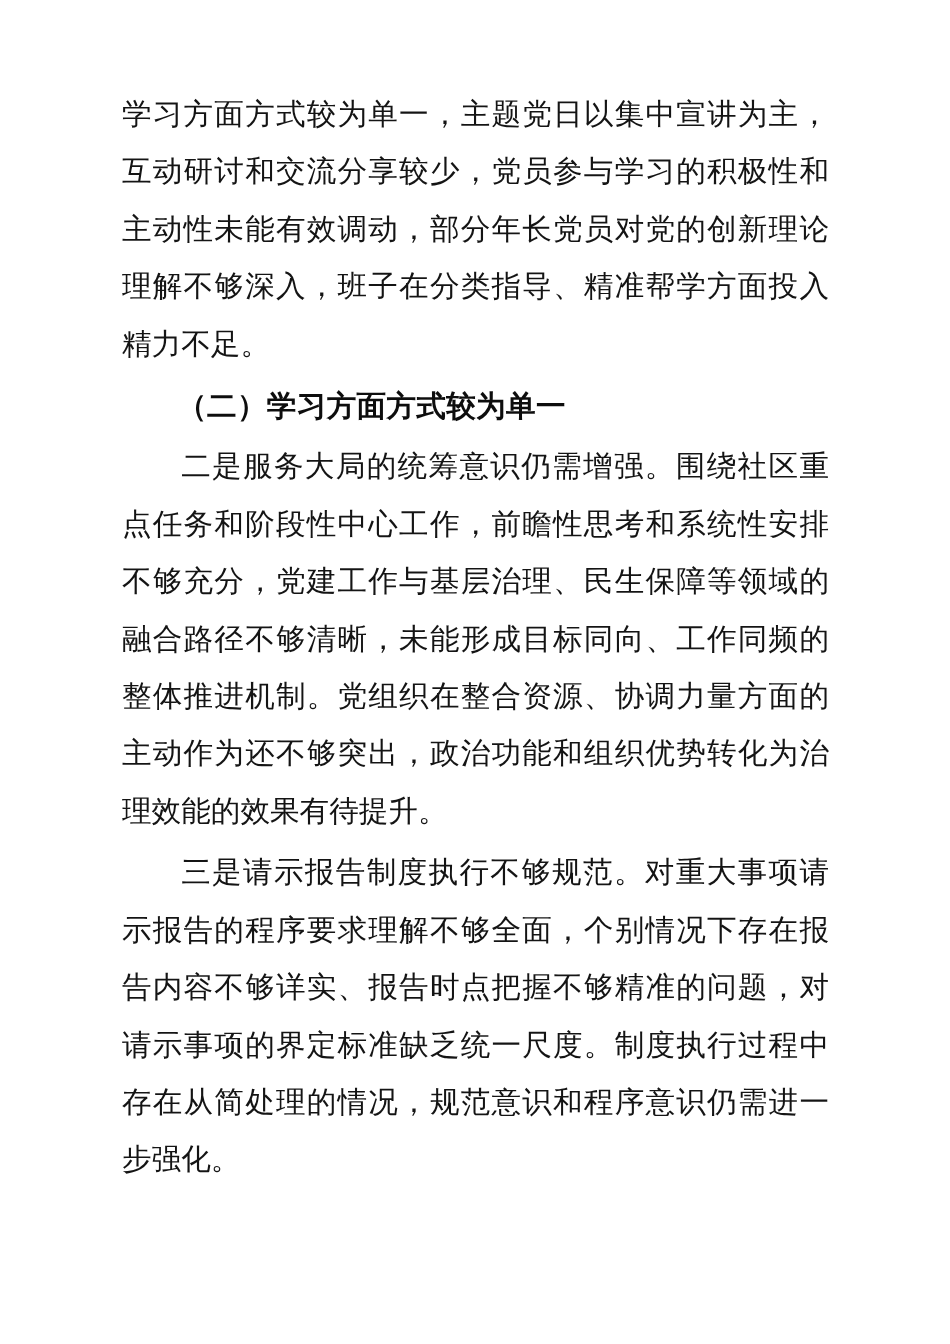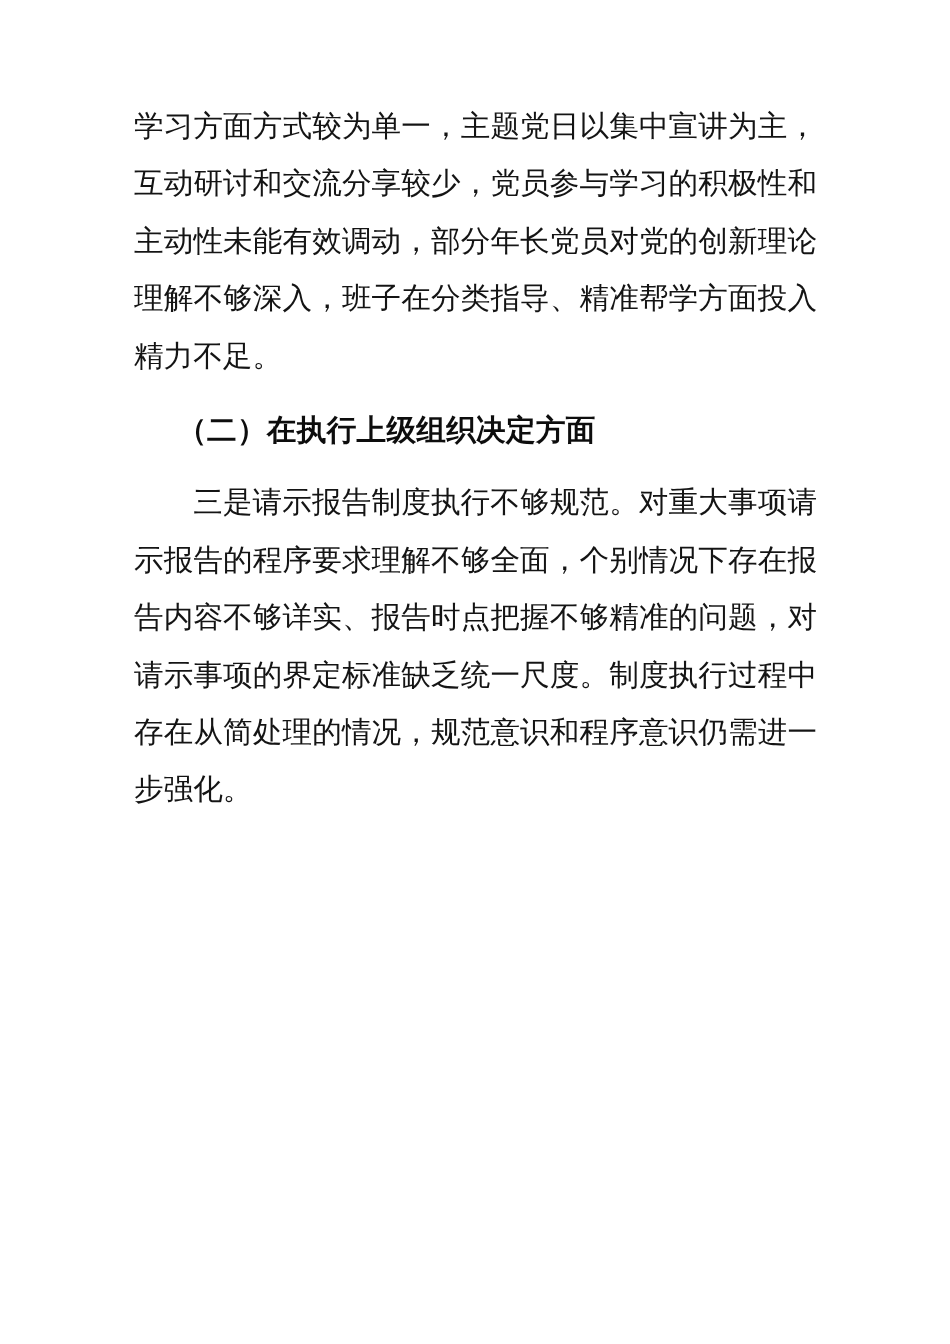--- a/index.html
+++ b/index.html
@@ -19,21 +19,21 @@
     overflow: hidden;
     box-sizing: border-box;
   }
   #text-column {
     position: absolute;
     left: 118px;
     top: 82px;
     width: 715px;
   }
   .para {
-    margin: 16px;
+    margin: 4px;
     padding: 0;
     font-size: 29.6px;
     line-height: 57.4px;
     color: #141414;
     text-align: justify;
     text-justify: inter-character;
     text-align-last: left;
     letter-spacing: 0px;
     word-break: break-all;
     -webkit-font-smoothing: antialiased;
@@ -57,20 +57,21 @@
   }
 </style>
 </head>
 <body>
 
 <div id="page">
   <div id="text-column">
 
     <p class="para continued">学习方面方式较为单一，主题党日以集中宣讲为主，互动研讨和交流分享较少，党员参与学习的积极性和主动性未能有效调动，部分年长党员对党的创新理论理解不够深入，班子在分类指导、精准帮学方面投入精力不足。</p>
 
-    <p class="heading">（二）在执行上级组织决定方面</p>
+    <p class="heading">（二）学习方面方式较为单一</p>
 
 
+    <p class="para indent">二是服务大局的统筹意识仍需增强。围绕社区重点任务和阶段性中心工作，前瞻性思考和系统性安排不够充分，党建工作与基层治理、民生保障等领域的融合路径不够清晰，未能形成目标同向、工作同频的整体推进机制。党组织在整合资源、协调力量方面的主动作为还不够突出，政治功能和组织优势转化为治理效能的效果有待提升。</p>
 
     <p class="para indent">三是请示报告制度执行不够规范。对重大事项请示报告的程序要求理解不够全面，个别情况下存在报告内容不够详实、报告时点把握不够精准的问题，对请示事项的界定标准缺乏统一尺度。制度执行过程中存在从简处理的情况，规范意识和程序意识仍需进一步强化。</p>
 
   </div>
 </div>
 
 </body></html>

